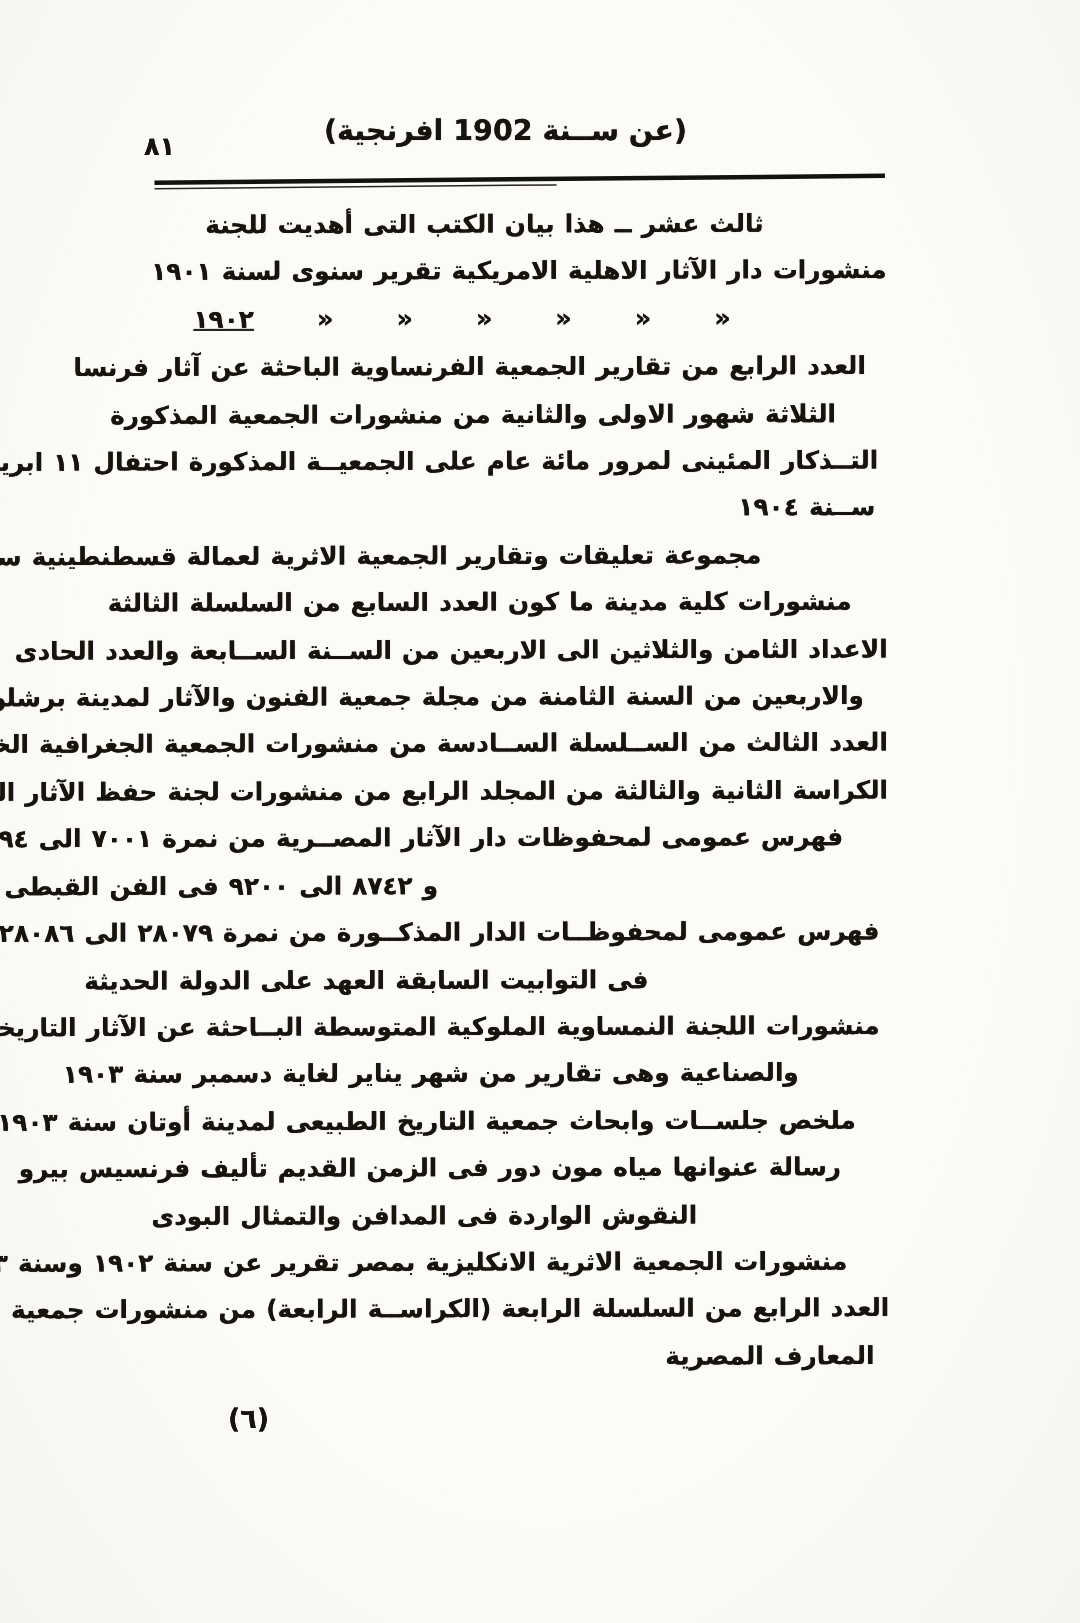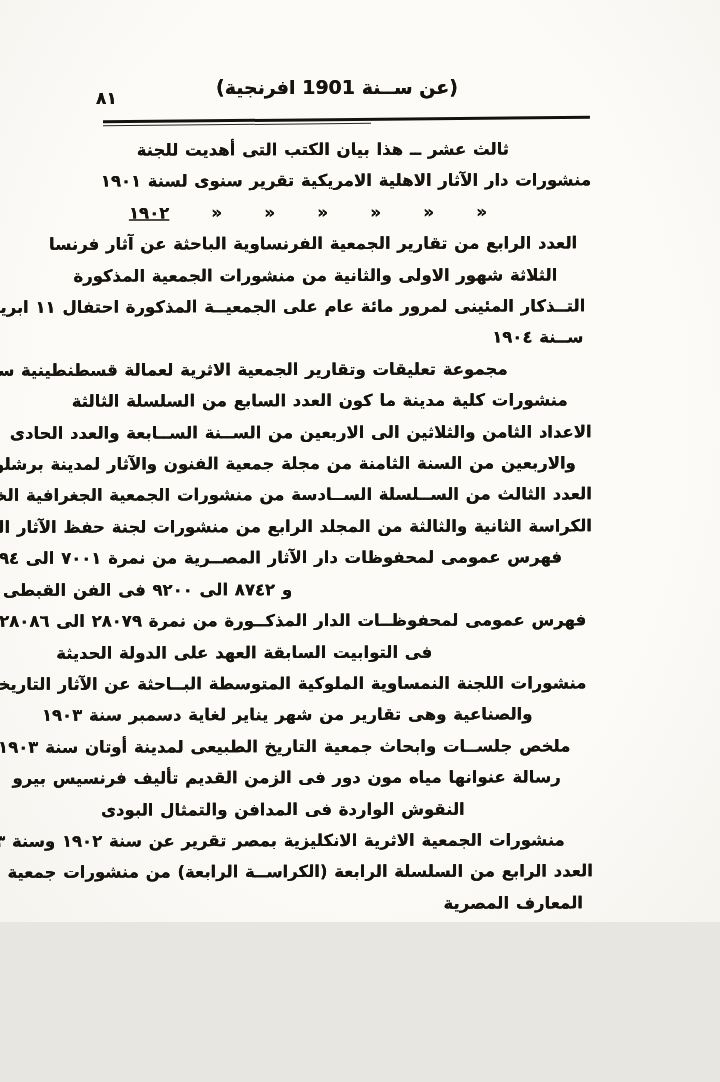--- a/index.html
+++ b/index.html
@@ -1,18 +1,18 @@
 <!DOCTYPE html>
 <html lang="ar" dir="rtl"><head>
 <meta charset="utf-8">
 <style>
   html,body{margin:0;padding:0;background:#e8e6e1;}
   .page{
     position:relative;
-    width:720px;height:922px;
+    width:720px;height:1082px;
     margin:0 auto;
     background:#fcfbf7;
     font-family:"DejaVu Sans",sans-serif;
     color:#17130d;
     overflow:hidden;
     direction:rtl;
   }
   
   .page::before{
     content:"";position:absolute;inset:0;
@@ -59,21 +59,21 @@
     font-size:18px;font-weight:bold;
     direction:rtl;
     text-shadow:0 0 0.4px currentColor;
   }
 </style>
 </head>
 <body>
 
 <div class="page">
   <div class="pageno">٨١</div>
-  <div class="title">(عن ســنة 1901 افرنجية)</div>
+  <div class="title">(عن ســنة 1902 افرنجية)</div>
   <div class="rule">
     <div class="r1"></div>
     <div class="r2"></div>
   </div>
   <div class="body">
       <div class="line heading" style="padding-right: 82px;">ثالث عشر ــ هذا بيان الكتب التى أهديت للجنة</div>
       <div class="line">منشورات دار الآثار الاهلية الامريكية تقرير سنوى لسنة ١٩٠١</div>
       <div class="line ditto" style="padding-right: 104px;"><span class="dmark">«</span><span class="dmark">«</span><span class="dmark">«</span><span class="dmark">«</span><span class="dmark">«</span><span class="dmark">«</span><span class="dyear">١٩٠٢</span></div>
       <div class="line" style="padding-right: 14px;">العدد الرابع من تقارير الجمعية الفرنساوية الباحثة عن آثار فرنسا</div>
       <div class="line" style="padding-right: 34px;">الثلاثة شهور الاولى والثانية من منشورات الجمعية المذكورة</div>

